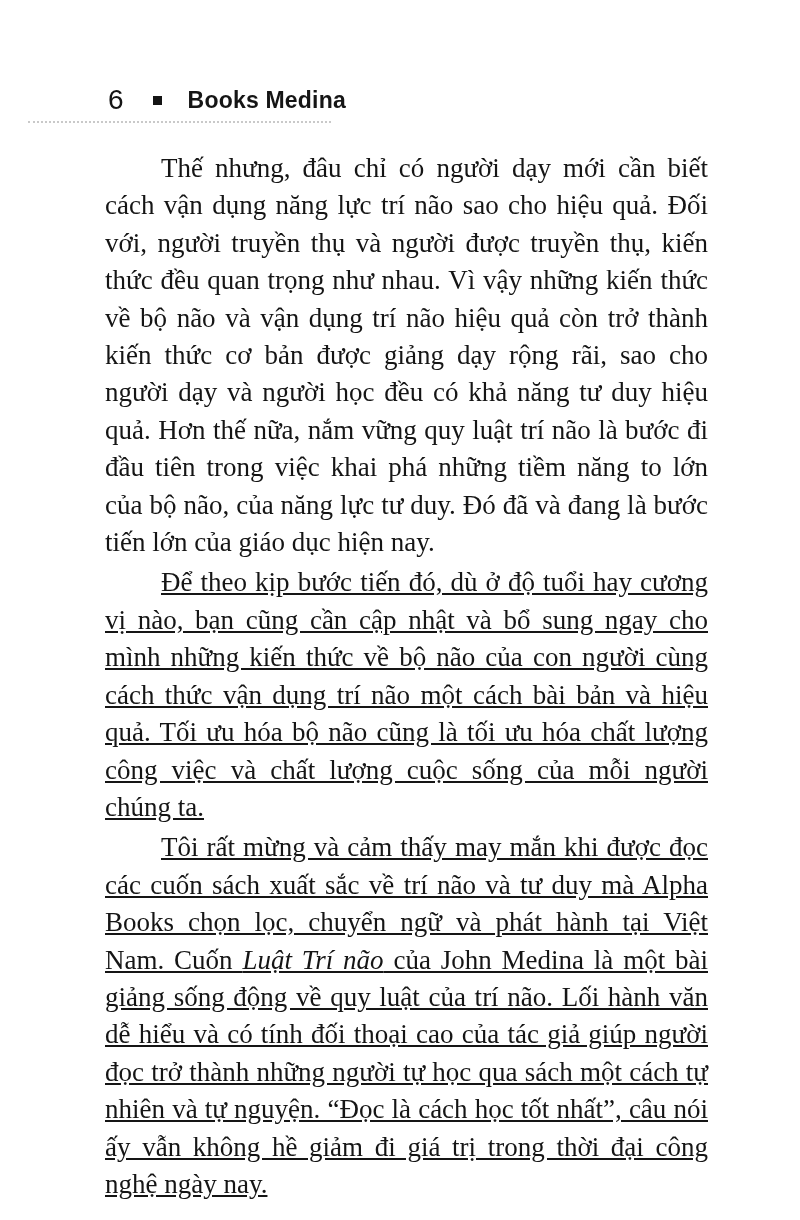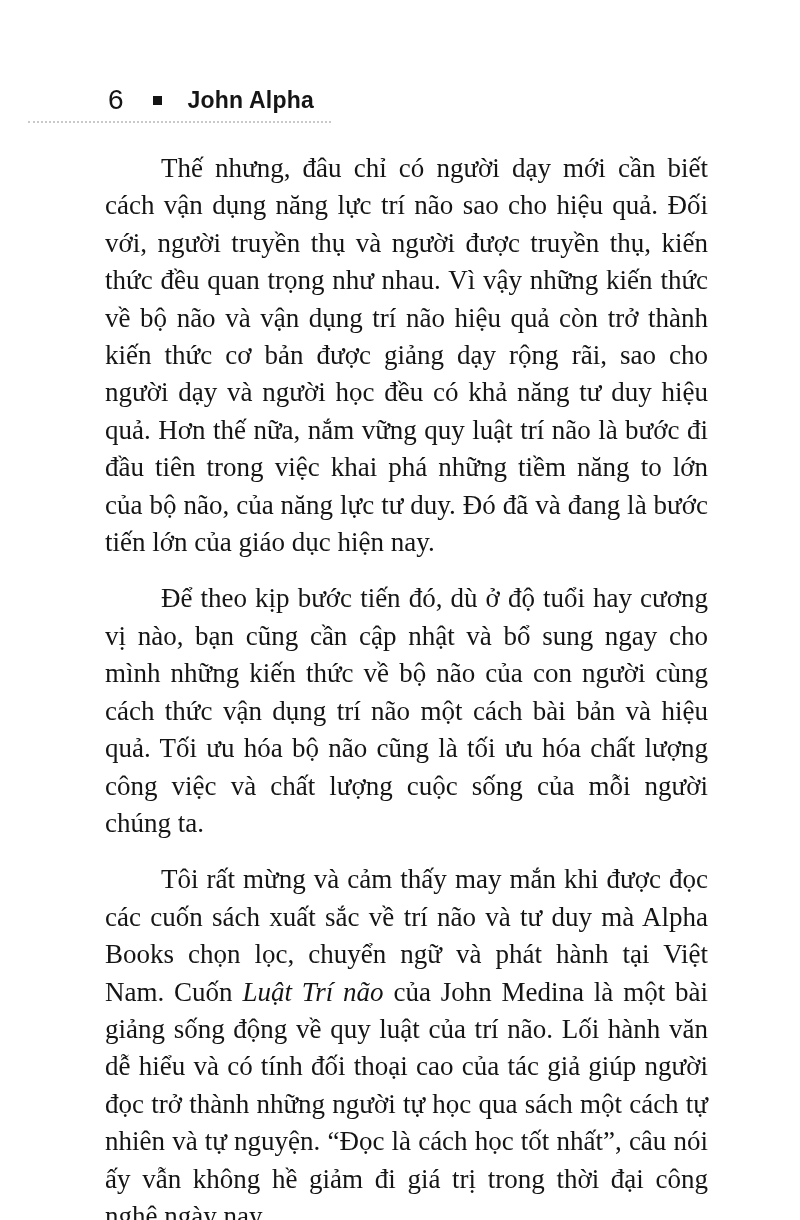--- a/index.html
+++ b/index.html
@@ -59,35 +59,36 @@
     width: 603px;
     font-size: 27px;
     line-height: 37.4px;
     text-align: justify;
   }
   .body-text p {
     margin: 0;
     text-indent: 56px;
   }
   .body-text p + p {
-    margin-top: 19px;
+    margin-top: 3px;
+    text-decoration: underline;
   }
   .body-text em {
     font-style: italic;
   }
 </style>
 </head>
 <body>
 
 <div class="page">
 
   <div class="header">
     <span class="page-number">6</span>
     <span class="sq"></span>
-    <span class="running-title">John Alpha</span>
+    <span class="running-title">Books Medina</span>
   </div>
 
   <div class="dotted-rule"></div>
 
   <div class="body-text">
       <p><span>Thế nhưng, đâu chỉ có người dạy mới cần biết cách vận dụng năng lực trí não sao cho hiệu quả. Đối với, người truyền thụ và người được truyền thụ, kiến thức đều quan trọng như nhau. Vì vậy những kiến thức về bộ não và vận dụng trí não hiệu quả còn trở thành kiến thức cơ bản được giảng dạy rộng rãi, sao cho người dạy và người học đều có khả năng tư duy hiệu quả. Hơn thế nữa, nắm vững quy luật trí não là bước đi đầu tiên trong việc khai phá những tiềm năng to lớn của bộ não, của năng lực tư duy. Đó đã và đang là bước tiến lớn của giáo dục hiện nay.</span></p>
       <p><span>Để theo kịp bước tiến đó, dù ở độ tuổi hay cương vị nào, bạn cũng cần cập nhật và bổ sung ngay cho mình những kiến thức về bộ não của con người cùng cách thức vận dụng trí não một cách bài bản và hiệu quả. Tối ưu hóa bộ não cũng là tối ưu hóa chất lượng công việc và chất lượng cuộc sống của mỗi người chúng ta.</span></p>
       <p><span>Tôi rất mừng và cảm thấy may mắn khi được đọc các cuốn sách xuất sắc về trí não và tư duy mà Alpha Books chọn lọc, chuyển ngữ và phát hành tại Việt Nam. Cuốn </span><em>Luật Trí não</em><span> của John Medina là một bài giảng sống động về quy luật của trí não. Lối hành văn dễ hiểu và có tính đối thoại cao của tác giả giúp người đọc trở thành những người tự học qua sách một cách tự nhiên và tự nguyện. “Đọc là cách học tốt nhất”, câu nói ấy vẫn không hề giảm đi giá trị trong thời đại công nghệ ngày nay.</span></p>
     </div>
 

